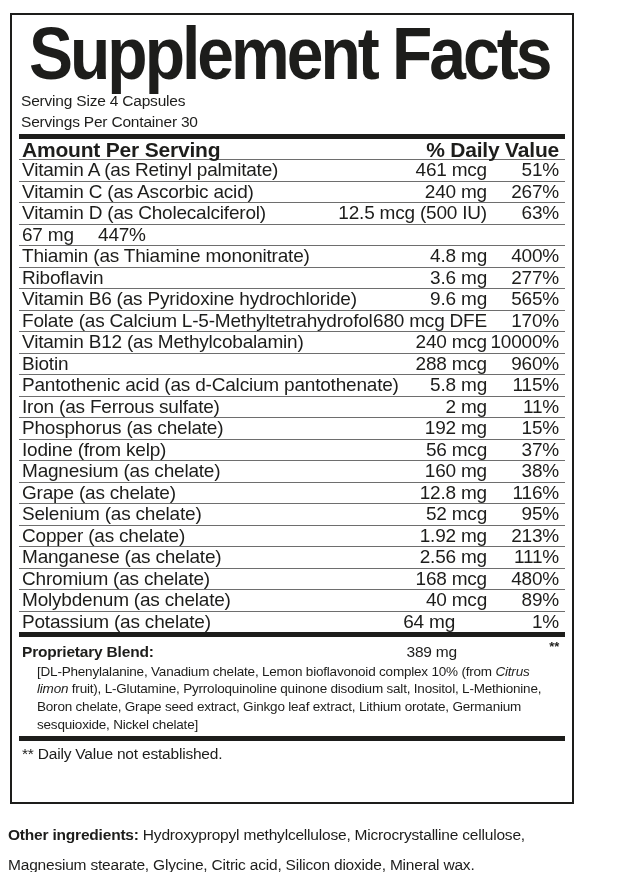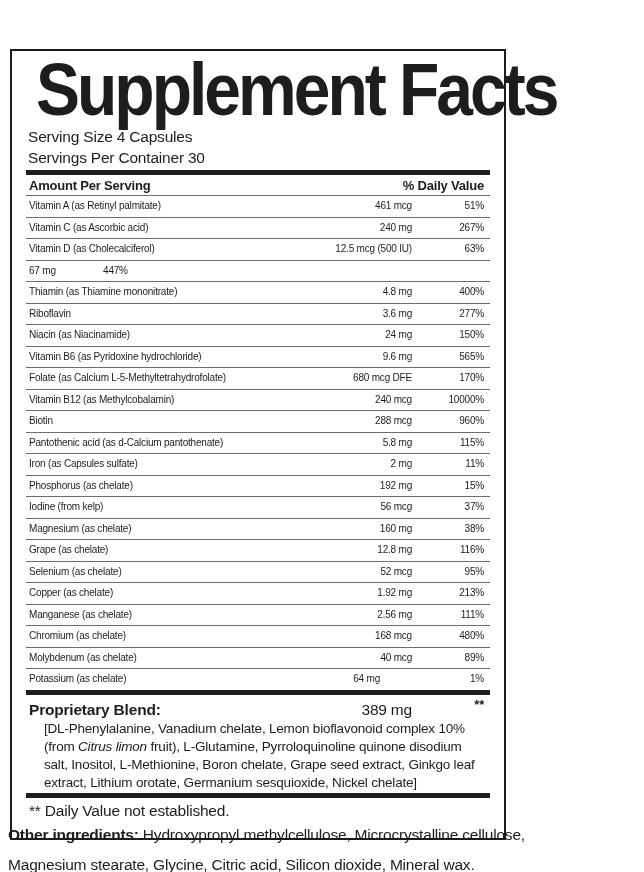--- a/index.html
+++ b/index.html
@@ -9,25 +9,24 @@
     background: #ffffff;
     font-family: "Liberation Sans", sans-serif;
     color: #1d1d1b;
     overflow: hidden;
   }
   .page { position: relative; width: 644px; height: 872px; }
 
   .panel {
     position: absolute;
     left: 10px; top: 13px;
-    width: 496px; height: 791px;
+    width: 564px; height: 791px;
     border: 2.5px solid #1d1d1b;
-    padding: 0 14px;
+    padding: 0 7px;
     background: #ffffff;
-    margin-top: 36px;
   }
 
   .panel-title {
     margin: 6px 0 6px 10px;
     height: 64px;
     font-size: 66px;
     line-height: 64px;
     font-weight: bold;
     letter-spacing: -3px;
     white-space: nowrap;
@@ -45,49 +44,50 @@
   .bar-thick {
     height: 5px;
     background: #1d1d1b;
     margin-top: 2px;
   }
 
   .header-row {
     display: flex;
     justify-content: space-between;
     font-weight: bold;
-    font-size: 13px;
+    font-size: 21px;
     line-height: 19px;
     padding: 1px 6px 0 3px;
     border-bottom: 1px solid #6e6e6e;
     letter-spacing: -0.2px;
     align-items: flex-end;
   }
 
   .nrow {
     display: flex;
     align-items: flex-start;
-    font-size: 10px;
+    font-size: 19px;
     line-height: 20.5px;
     letter-spacing: -0.2px;
     padding: 0 6px 0 3px;
     border-bottom: 1px solid #6e6e6e;
   }
   .nrow:last-child { border-bottom: none; gap: 32px; }
   .nrow .name { flex: 1; white-space: nowrap; overflow: hidden; }
   .nrow .amt  { text-align: right; white-space: nowrap; }
   .nrow .dv   { width: 72px; text-align: right; white-space: nowrap; }
 
   .blend-row {
     display: flex;
     align-items: baseline;
     font-size: 15.5px;
     line-height: 18.5px;
     letter-spacing: -0.2px;
     padding: 1px 6px 0 3px;
+    gap: 30px;
   }
   .blend-row .name { flex: 1; font-weight: bold; }
   .blend-row .amt  { text-align: right; }
   .blend-row .dv   { width: 72px; text-align: right; }
   .sup { vertical-align: super; font-size: 13px; font-weight: bold; }
 
   .blend-para {
     padding: 1px 14px 0 18px;
     font-size: 13.5px;
     line-height: 17.8px;
@@ -158,25 +158,20 @@
           <span class="name">Thiamin (as Thiamine mononitrate)</span>
           <span class="amt">4.8 mg</span>
           <span class="dv">400%</span>
         </div>
         <div class="nrow">
           <span class="name">Riboflavin</span>
           <span class="amt">3.6 mg</span>
           <span class="dv">277%</span>
         </div>
         <div class="nrow">
-          <span class="name">Niacin (as Niacinamide)</span>
-          <span class="amt">24 mg</span>
-          <span class="dv">150%</span>
-        </div>
-        <div class="nrow">
           <span class="name">Vitamin B6 (as Pyridoxine hydrochloride)</span>
           <span class="amt">9.6 mg</span>
           <span class="dv">565%</span>
         </div>
         <div class="nrow">
           <span class="name">Folate (as Calcium L-5-Methyltetrahydrofolate)</span>
           <span class="amt">680 mcg DFE</span>
           <span class="dv">170%</span>
         </div>
         <div class="nrow">
@@ -188,21 +183,21 @@
           <span class="name">Biotin</span>
           <span class="amt">288 mcg</span>
           <span class="dv">960%</span>
         </div>
         <div class="nrow">
           <span class="name">Pantothenic acid (as d-Calcium pantothenate)</span>
           <span class="amt">5.8 mg</span>
           <span class="dv">115%</span>
         </div>
         <div class="nrow">
-          <span class="name">Iron (as Capsules sulfate)</span>
+          <span class="name">Iron (as Ferrous sulfate)</span>
           <span class="amt">2 mg</span>
           <span class="dv">11%</span>
         </div>
         <div class="nrow">
           <span class="name">Phosphorus (as chelate)</span>
           <span class="amt">192 mg</span>
           <span class="dv">15%</span>
         </div>
         <div class="nrow">
           <span class="name">Iodine (from kelp)</span>

